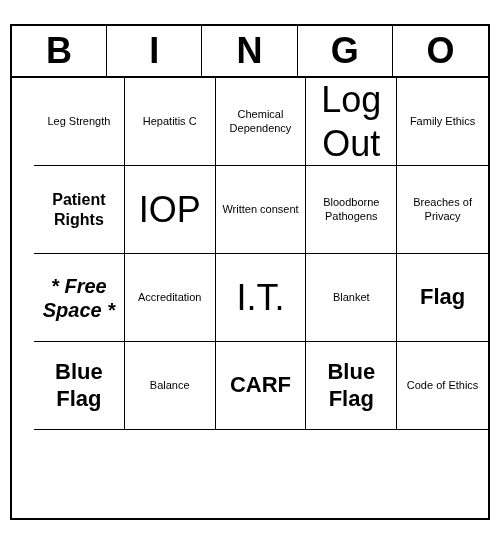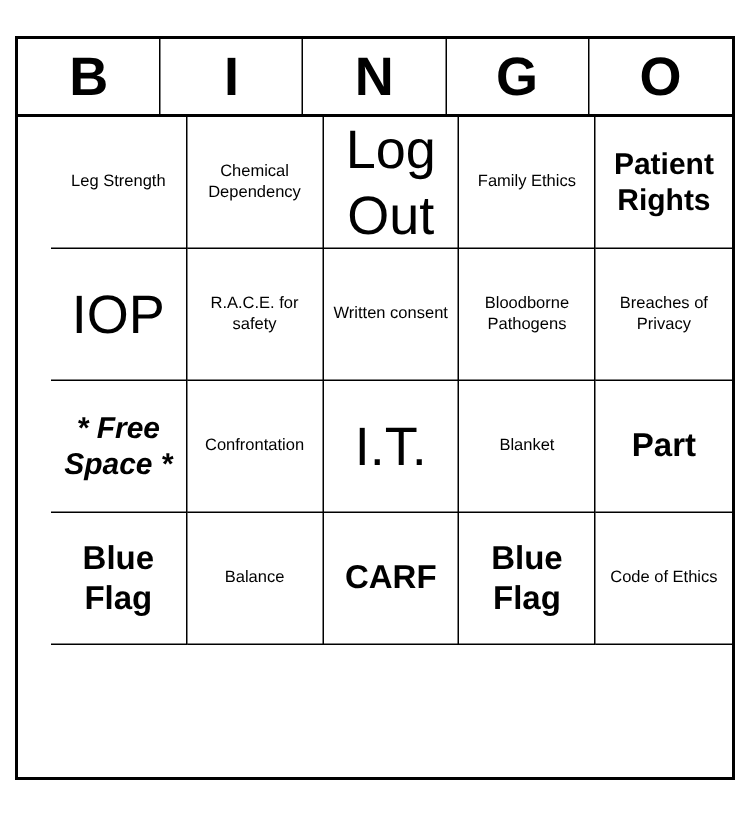--- a/index.html
+++ b/index.html
@@ -61,21 +61,21 @@
     }
     .cell-large {
       font-size: 22px;
       font-weight: bold;
     }
     .cell-xlarge {
       font-size: 36px;
       font-weight: normal;
     }
     .cell-medium {
-      font-size: 20px;
+      font-size: 16px;
       font-weight: bold;
     }
     .cell-small {
       font-size: 11px;
     }
     .free-space {
       font-size: 20px;
       font-weight: bold;
       font-style: italic;
     }
@@ -89,60 +89,60 @@
       <div class="bingo-header-cell">I</div>
       <div class="bingo-header-cell">N</div>
       <div class="bingo-header-cell">G</div>
       <div class="bingo-header-cell">O</div>
     </div>
   <div class="bingo-grid">
   <div class="bingo-cell">
         <span class="cell-small">Leg Strength</span>
       </div>
       <div class="bingo-cell">
+        <span class="cell-small">Hepatitis C</span>
+      </div>
+      <div class="bingo-cell">
         <span class="cell-small">Chemical Dependency</span>
       </div>
       <div class="bingo-cell">
         <span class="cell-xlarge">Log Out</span>
       </div>
       <div class="bingo-cell">
         <span class="cell-small">Family Ethics</span>
       </div>
       <div class="bingo-cell">
         <span class="cell-medium">Patient Rights</span>
       </div>
       <div class="bingo-cell">
         <span class="cell-xlarge">IOP</span>
       </div>
       <div class="bingo-cell">
-        <span class="cell-small">R.A.C.E. for safety</span>
-      </div>
-      <div class="bingo-cell">
         <span class="cell-small">Written consent</span>
       </div>
       <div class="bingo-cell">
         <span class="cell-small">Bloodborne Pathogens</span>
       </div>
       <div class="bingo-cell">
         <span class="cell-small">Breaches of Privacy</span>
       </div>
       <div class="bingo-cell">
         <span class="free-space">* Free Space *</span>
       </div>
       <div class="bingo-cell">
-        <span class="cell-small">Confrontation</span>
+        <span class="cell-small">Accreditation</span>
       </div>
       <div class="bingo-cell">
         <span class="cell-xlarge">I.T.</span>
       </div>
       <div class="bingo-cell">
         <span class="cell-small">Blanket</span>
       </div>
       <div class="bingo-cell">
-        <span class="cell-large">Part</span>
+        <span class="cell-large">Flag</span>
       </div>
       <div class="bingo-cell">
         <span class="cell-large">Blue Flag</span>
       </div>
       <div class="bingo-cell">
         <span class="cell-small">Balance</span>
       </div>
       <div class="bingo-cell">
         <span class="cell-large">CARF</span>
       </div>

